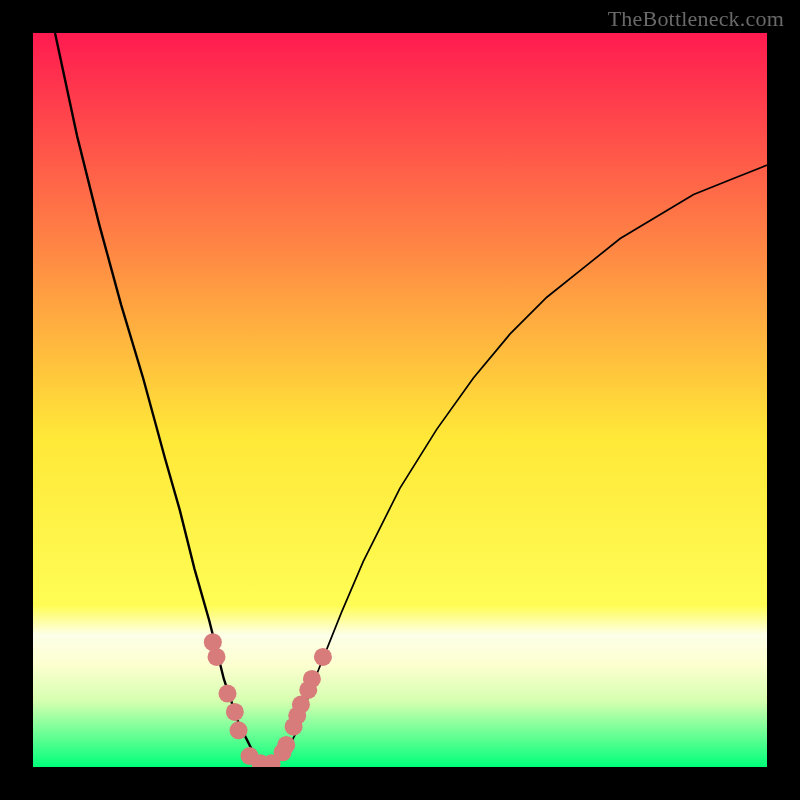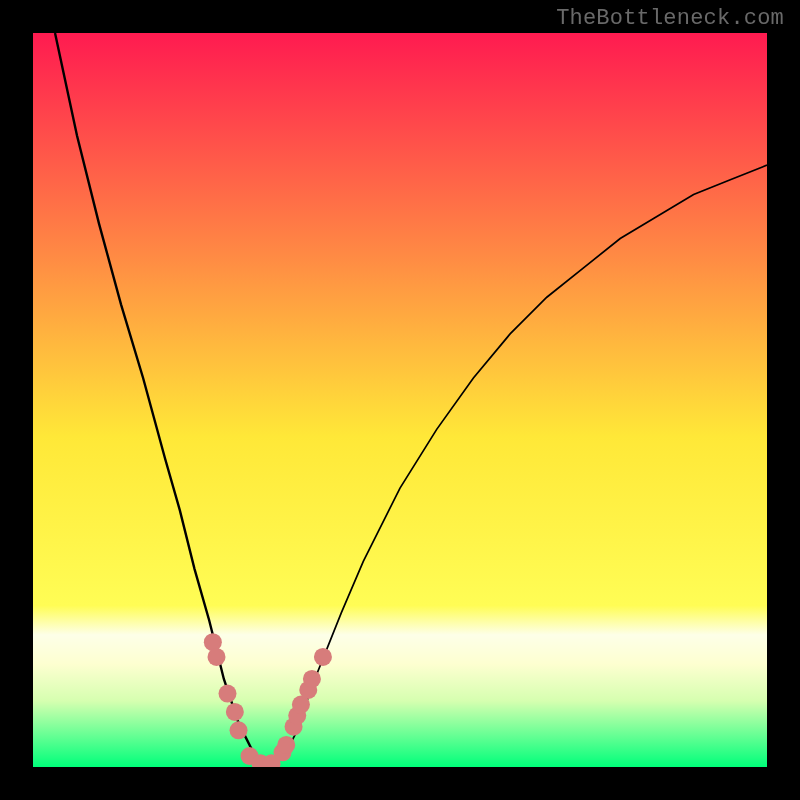--- a/index.html
+++ b/index.html
@@ -19,21 +19,21 @@
     position: absolute;
     left: 33px;
     top: 33px;
     width: 734px;
     height: 734px;
   }
   .attribution {
     position: absolute;
     top: 6px;
     right: 16px;
-    font-family: Liberation Mono, monospace;
+    font-family: Liberation Serif, serif;
     font-size: 22px;
     color: #696969;
     font-weight: 400;
     letter-spacing: 0.2px;
   }
   svg {
     display: block;
     width: 734px;
     height: 734px;
   }

